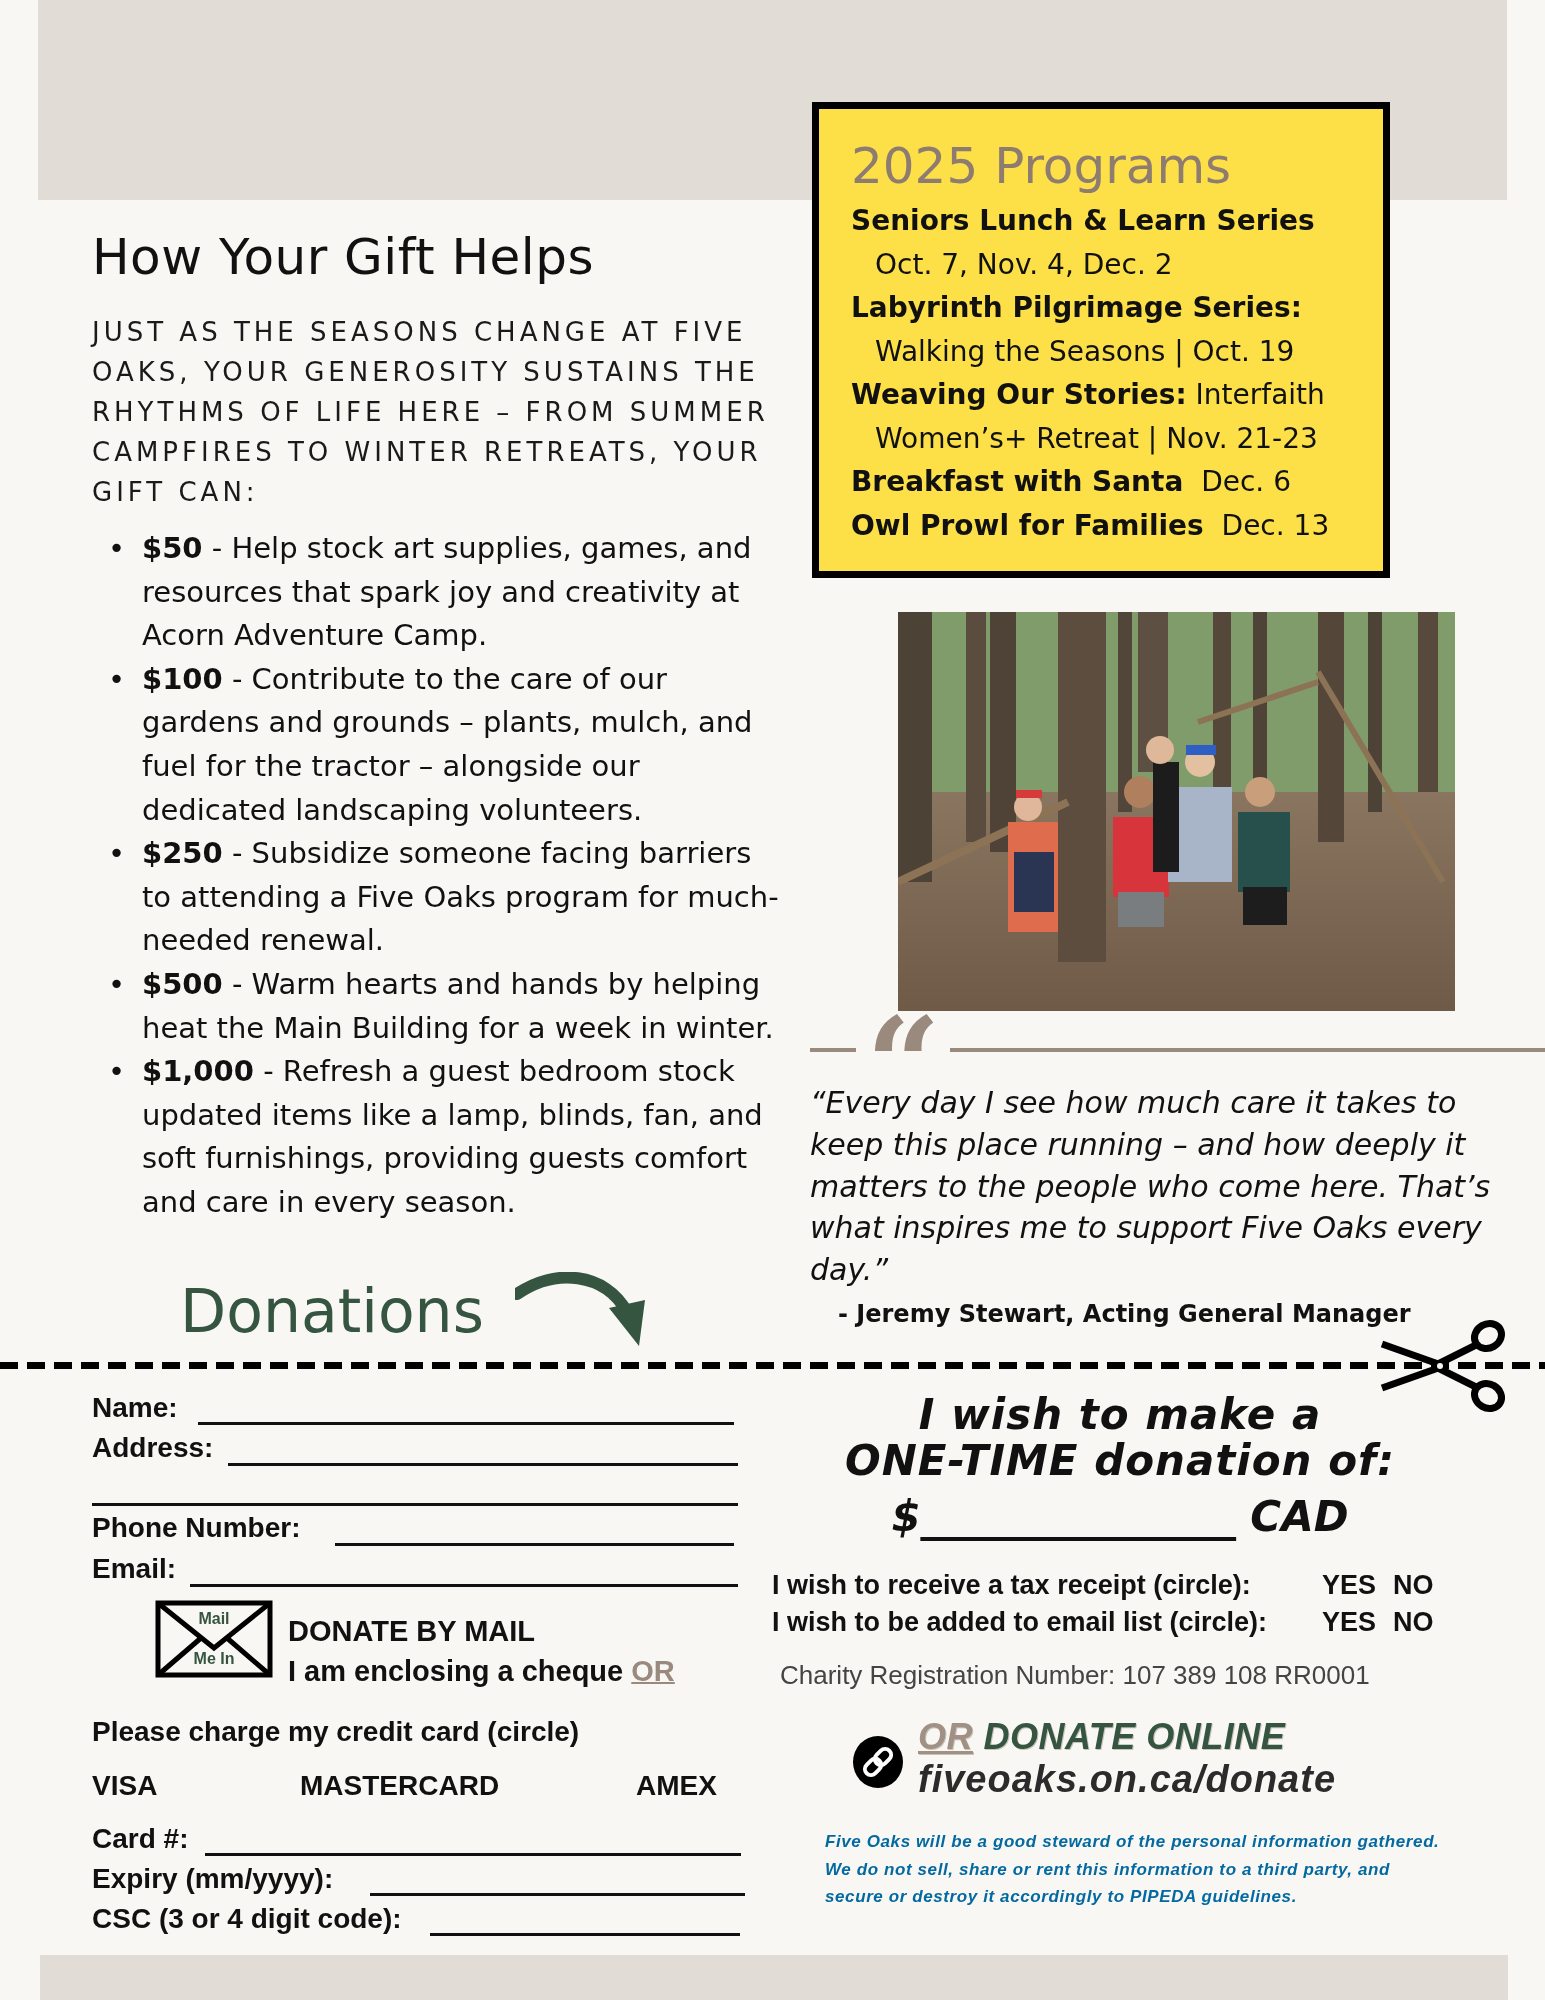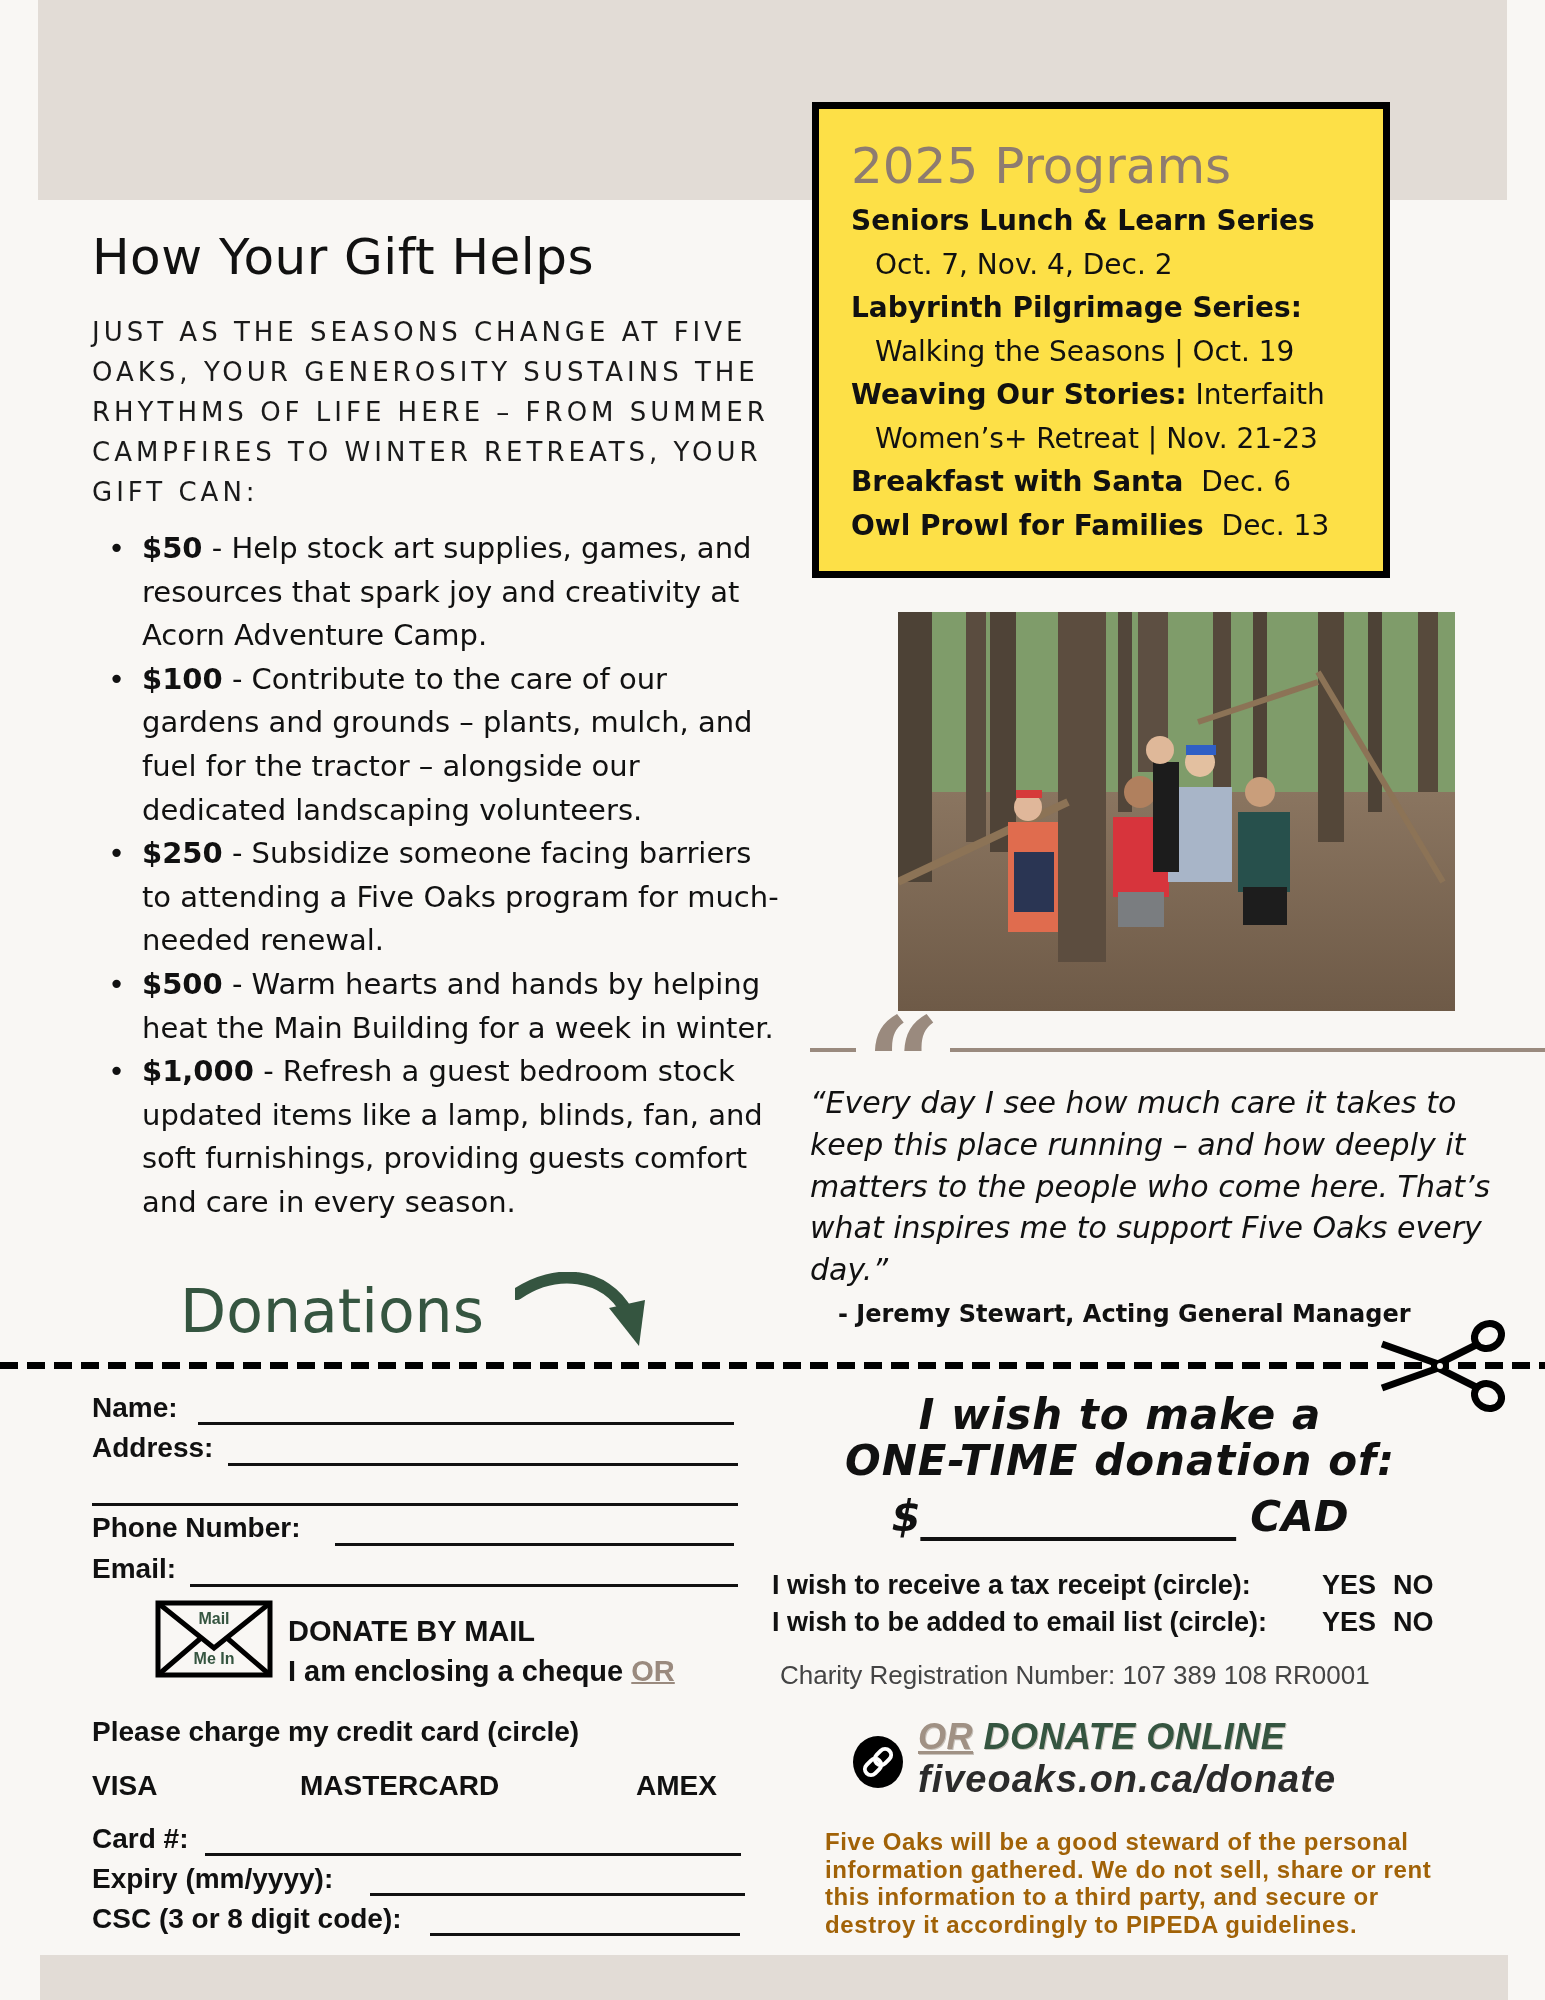--- a/index.html
+++ b/index.html
@@ -62,21 +62,21 @@
   .amount-line { position: absolute; left: 780px; top: 1492px; width: 680px; text-align: center; font-size: 42px; font-weight: 700; font-style: italic; color: #111; }
   .pref-row { position: absolute; left: 772px; font-family: "Liberation Sans", sans-serif; font-weight: 700; font-size: 27px; color: #111; white-space: nowrap; }
   .pref-yes { position: absolute; left: 1322px; font-family: "Liberation Sans", sans-serif; font-weight: 700; font-size: 27px; }
   .pref-no { position: absolute; left: 1393px; font-family: "Liberation Sans", sans-serif; font-weight: 700; font-size: 27px; }
   .charity { position: absolute; left: 780px; top: 1660px; width: 680px; text-align: left; font-family: "Liberation Sans", sans-serif; font-size: 26px; color: #444; font-weight: 400; }
 
   .link-icon { position: absolute; left: 853px; top: 1736px; width: 50px; height: 52px; }
   .online-title { position: absolute; left: 918px; top: 1716px; font-family: "Liberation Sans", sans-serif; font-weight: 700; font-style: italic; font-size: 36px; color: #355540; letter-spacing: 0.5px; text-shadow: 1px 1px 0 #c8c2bb; }
   .online-title .or { color: #a09184; text-decoration: underline; text-decoration-thickness: 3px; }
   .online-url { position: absolute; left: 918px; top: 1758px; font-family: "Liberation Sans", sans-serif; font-weight: 700; font-style: italic; font-size: 38px; color: #2b2b2b; letter-spacing: 1px; }
-  .privacy { position: absolute; left: 825px; top: 1828px; width: 620px; font-family: "Liberation Sans", sans-serif; font-weight: 700; font-size: 24px; line-height: 27.5px; color: #a16207; letter-spacing: 0.6px; }
+  .privacy { position: absolute; left: 825px; top: 1828px; width: 620px; font-family: "Liberation Sans", sans-serif; font-weight: 700; font-style: italic; font-size: 17px; line-height: 27.5px; color: #0369a1; letter-spacing: 0.6px; }
 </style>
 </head>
 <body>
 
 <div class="band-top"></div>
 
 <h1 class="gift-title">How Your Gift Helps</h1>
 <p class="gift-intro">Just as the seasons change at Five Oaks, your generosity sustains the rhythms of life here – from summer campfires to winter retreats, your gift can:</p>
 <ul class="gift-list">
   <li><span class="bullet">•</span><b>$50</b><span> - Help stock art supplies, games, and resources that spark joy and creativity at Acorn Adventure Camp.</span></li>
@@ -183,21 +183,21 @@
 
 <div class="cc-title">Please charge my credit card (circle)</div>
 <div class="cc-option" style="left:92px">VISA</div>
 <div class="cc-option" style="left:300px">MASTERCARD</div>
 <div class="cc-option" style="left:636px">AMEX</div>
 
 <div class="form-label" style="top:1823px">Card #:</div>
 <div class="form-line" style="left:205px; top:1853px; width:536px"></div>
 <div class="form-label" style="top:1863px">Expiry (mm/yyyy):</div>
 <div class="form-line" style="left:370px; top:1893px; width:375px"></div>
-<div class="form-label" style="top:1903px">CSC (3 or 8 digit code):</div>
+<div class="form-label" style="top:1903px">CSC (3 or 4 digit code):</div>
 <div class="form-line" style="left:430px; top:1933px; width:310px"></div>
 
 <div class="onetime">
   <div>I wish to make a</div>
   <div>ONE-TIME donation of:</div>
 </div>
 <div class="amount-line">$_______________ CAD</div>
 
 <div class="pref-row" style="top:1570px">I wish to receive a tax receipt (circle):</div>
 <div class="pref-yes" style="top:1570px">YES</div>

